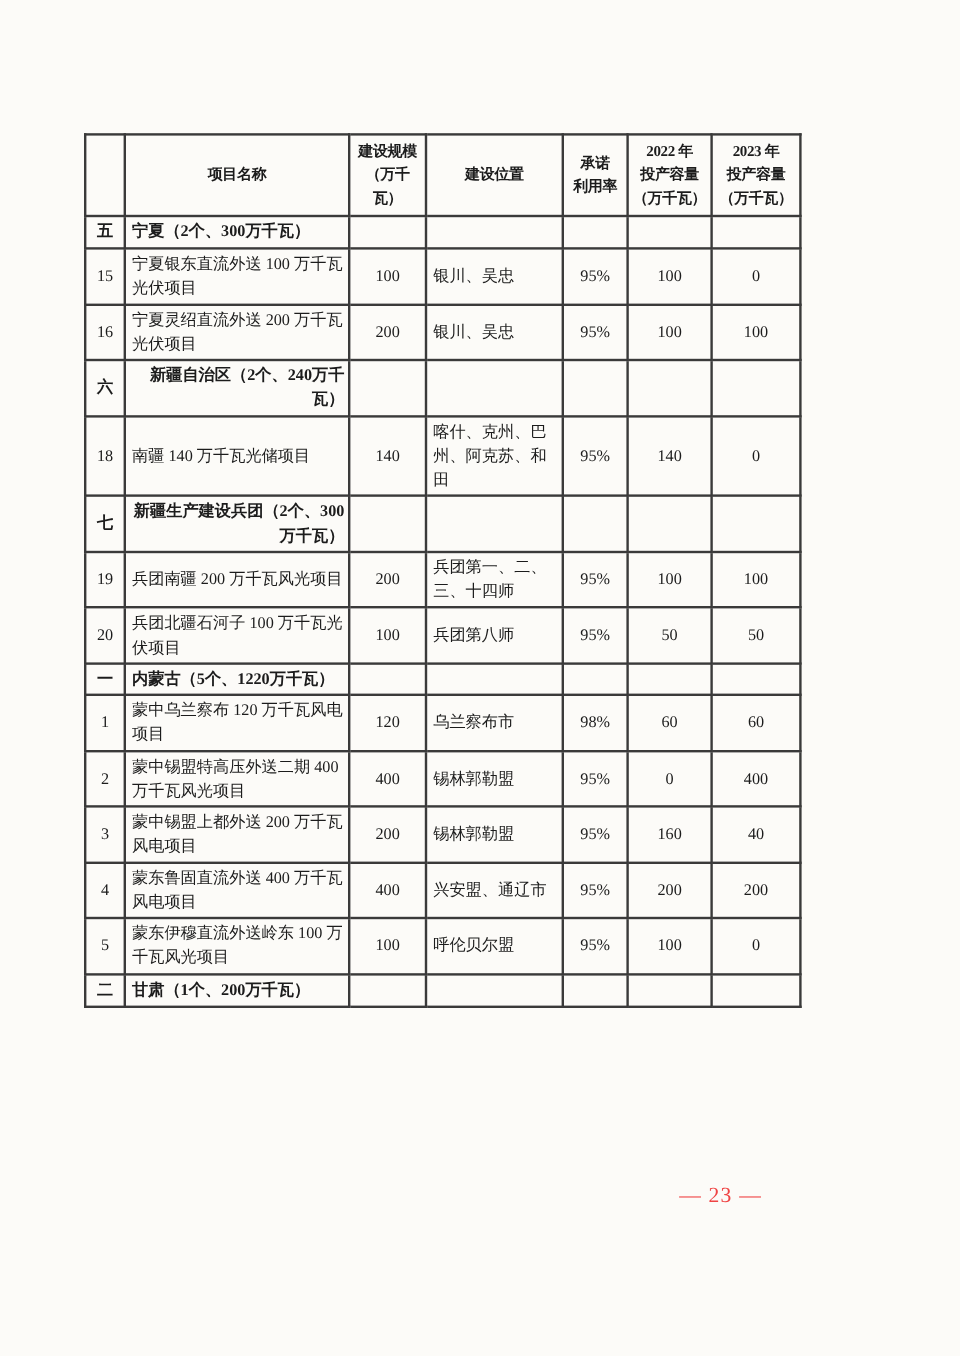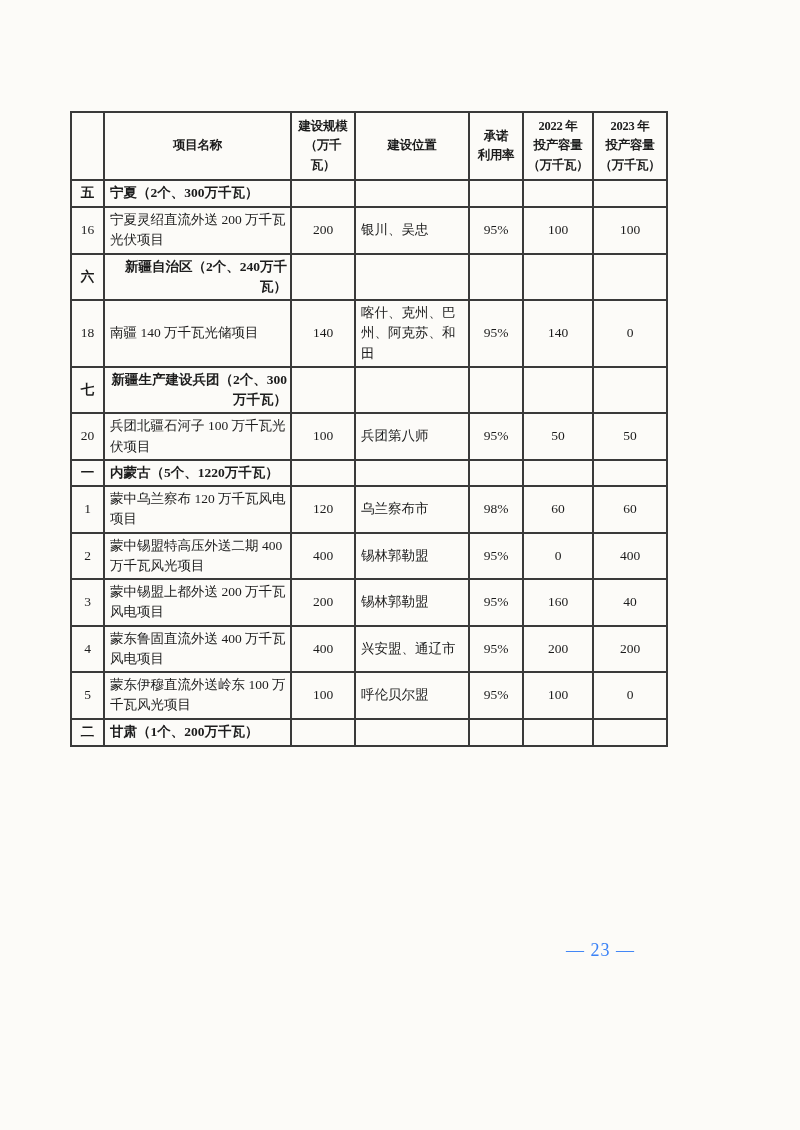--- a/index.html
+++ b/index.html
@@ -29,22 +29,22 @@
     letter-spacing:-0.3px;padding:3px 1px;
   }
   .num{text-align:center;}
   .name{text-align:left;padding-left:5px;padding-right:3px;}
   .c{text-align:center;}
   tr.sec td{font-weight:bold;}
   tr.sec td.name{font-size:13.5px;}
   td.wrapcenter{text-align:right;}
   td.fullspan{font-weight:bold;text-align:center;font-size:14px;letter-spacing:2px;}
   .page-number{
-    position:absolute;left:566px;top:940px;
-    font-size:18px;letter-spacing:1px;color:#3b82f6;
+    position:absolute;left:566px;top:986px;
+    font-size:18px;letter-spacing:1px;color:#ef4444;
   }
 </style>
 </head>
 <body>
 
 <table class="doc-table">
   <colgroup>
     <col style="width:33px">
       <col style="width:187px">
       <col style="width:64px">
@@ -76,20 +76,29 @@
   <tr class="sec" style="height:27px">
     <td class="num">五</td>
     <td class="name">宁夏（2个、300万千瓦）</td>
     <td></td>
     <td></td>
     <td></td>
     <td></td>
     <td></td>
   </tr>
 
+  <tr style="height:45px">
+    <td class="num">15</td>
+    <td class="name">宁夏银东直流外送 100 万千瓦光伏项目</td>
+    <td class="c">100</td>
+    <td class="name">银川、吴忠</td>
+    <td class="c">95%</td>
+    <td class="c">100</td>
+    <td class="c">0</td>
+  </tr>
 
   <tr style="height:45px">
     <td class="num">16</td>
     <td class="name">宁夏灵绍直流外送 200 万千瓦光伏项目</td>
     <td class="c">200</td>
     <td class="name">银川、吴忠</td>
     <td class="c">95%</td>
     <td class="c">100</td>
     <td class="c">100</td>
   </tr>
@@ -118,20 +127,29 @@
   <tr class="sec" style="height:45px">
     <td class="num">七</td>
     <td class="name wrapcenter">新疆生产建设兵团（2个、300万千瓦）</td>
     <td></td>
     <td></td>
     <td></td>
     <td></td>
     <td></td>
   </tr>
 
+  <tr style="height:45px">
+    <td class="num">19</td>
+    <td class="name">兵团南疆 200 万千瓦风光项目</td>
+    <td class="c">200</td>
+    <td class="name">兵团第一、二、三、十四师</td>
+    <td class="c">95%</td>
+    <td class="c">100</td>
+    <td class="c">100</td>
+  </tr>
 
   <tr style="height:45px">
     <td class="num">20</td>
     <td class="name">兵团北疆石河子 100 万千瓦光伏项目</td>
     <td class="c">100</td>
     <td class="name">兵团第八师</td>
     <td class="c">95%</td>
     <td class="c">50</td>
     <td class="c">50</td>
   </tr>

